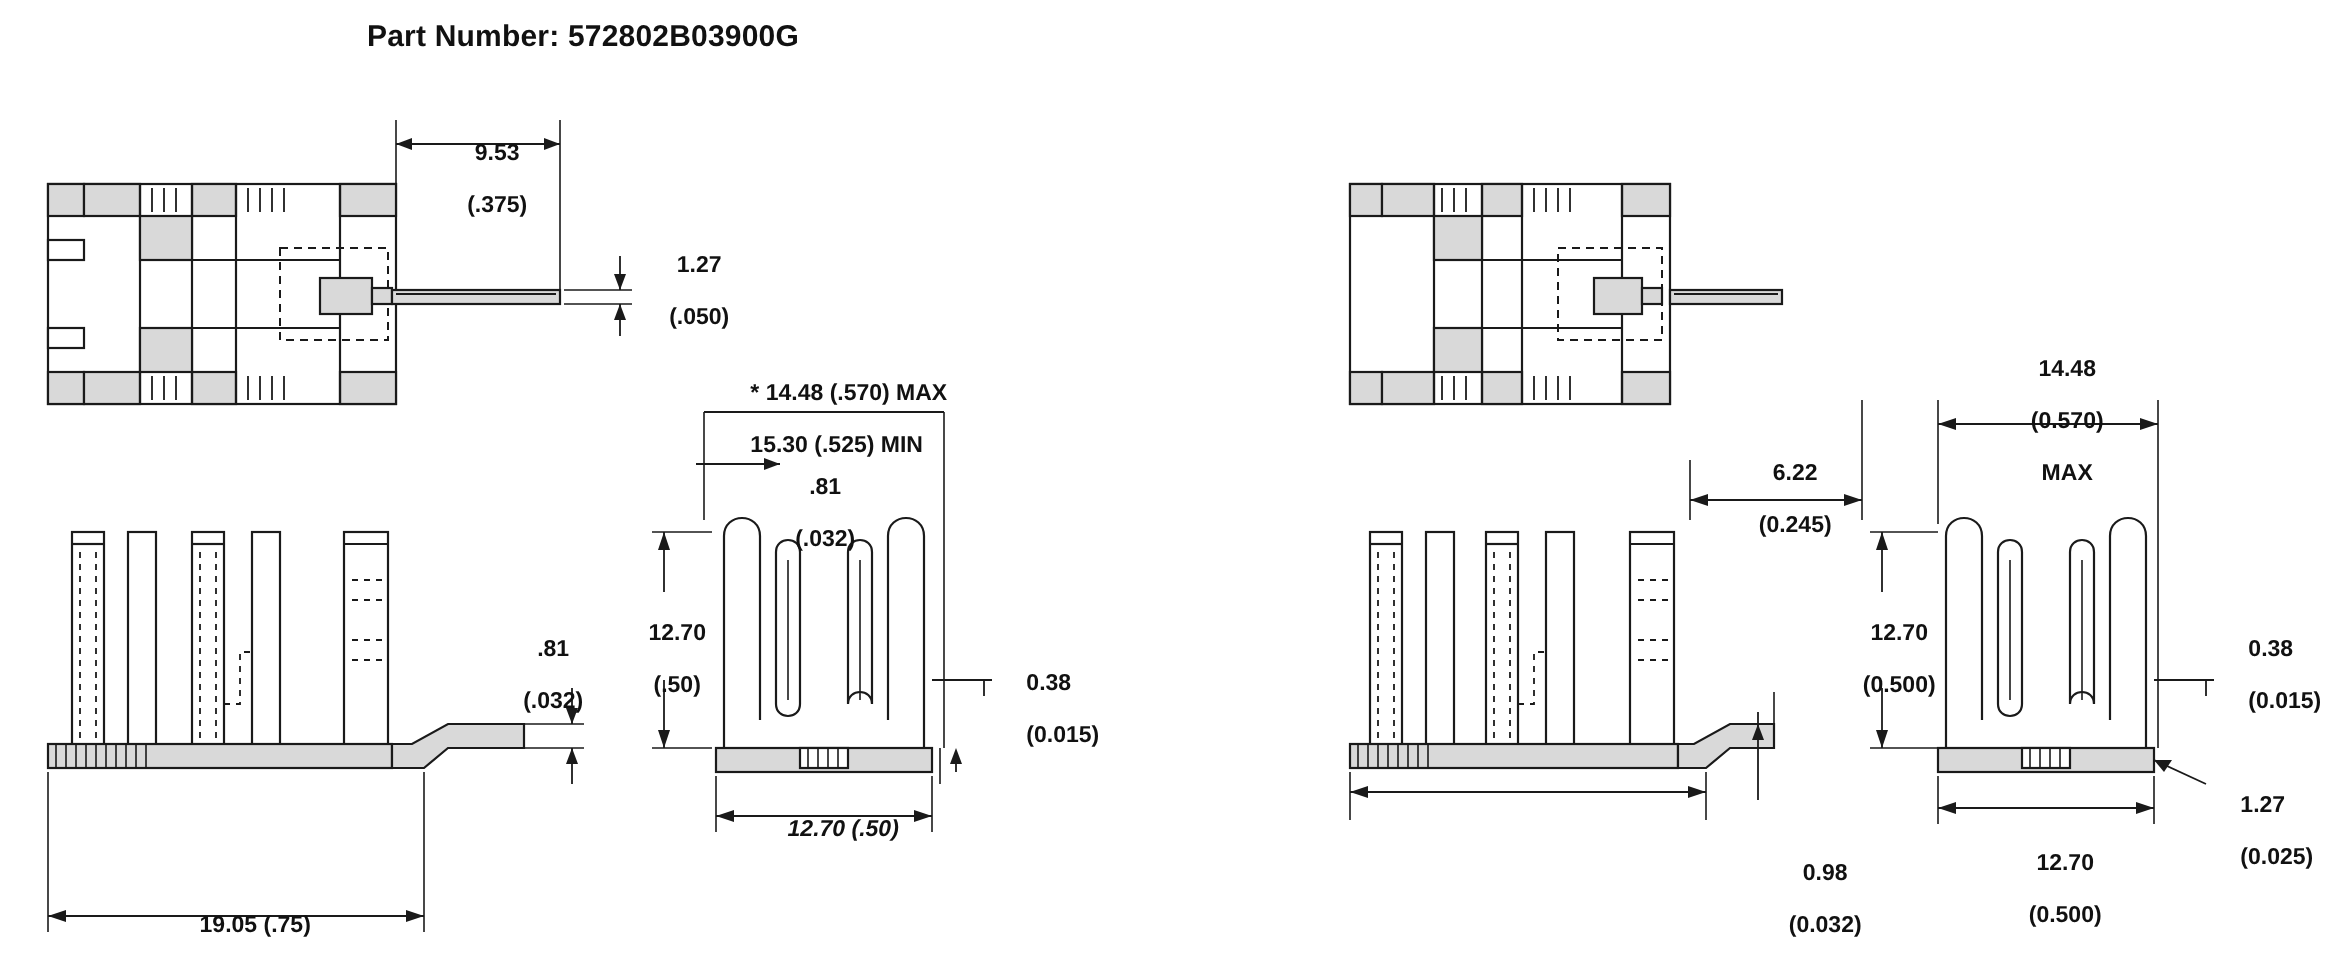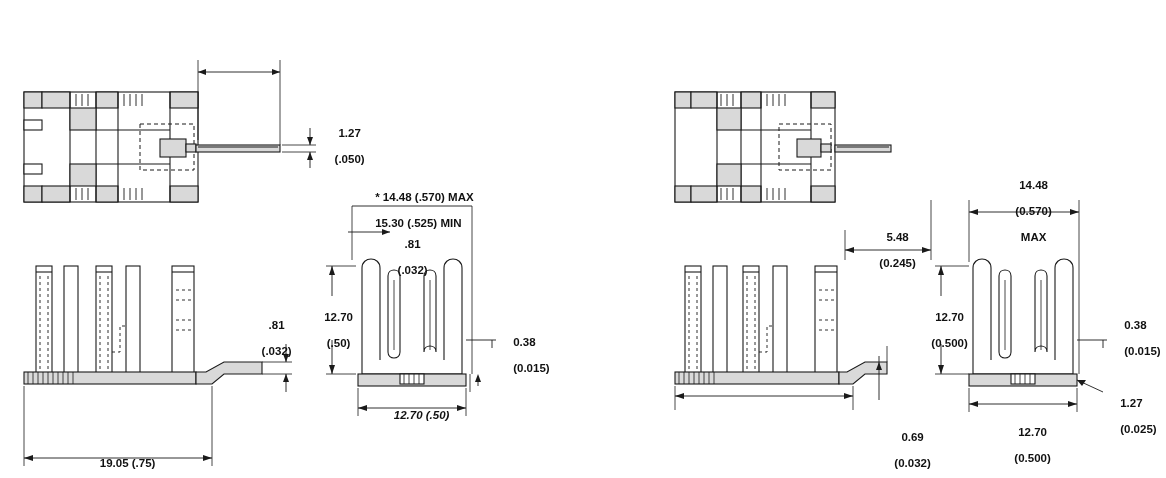--- a/index.html
+++ b/index.html
@@ -58,20 +58,21 @@
   }
   .lbl.center { text-align: center; transform: translateX(-50%); }
 </style>
 </head>
 <body>
 
 <div class="sheet">
 
   <div class="panel" id="panel-left">
 
+    <div class="title">Part Number: 572802B03900G</div>
 
     <div class="dwg">
       <svg width="583" height="478" viewBox="0 0 583 478" xmlns="http://www.w3.org/2000/svg">
         <g fill="none" stroke="#1a1a1a" stroke-width="1.1" shape-rendering="geometricPrecision">
 
           <rect x="24" y="92" width="174" height="110" fill="#ffffff"></rect>
 
           <rect x="24" y="92" width="18" height="16" fill="#d9d9d9"></rect>
           <rect x="24" y="186" width="18" height="16" fill="#d9d9d9"></rect>
           <rect x="24" y="120" width="18" height="10" fill="#ffffff"></rect>
@@ -225,20 +226,24 @@
           <path d="M358,408 L367,405 L367,411 Z" fill="#1a1a1a" stroke="none"></path>
           <path d="M466,408 L457,405 L457,411 Z" fill="#1a1a1a" stroke="none"></path>
 
           <line x1="470" y1="374" x2="470" y2="392" stroke-width="0.8"></line>
           <line x1="478" y1="378" x2="478" y2="386" stroke-width="0.9"></line>
           <path d="M478,374 L475,382 L481,382 Z" fill="#1a1a1a" stroke="none"></path>
         </g>
       </svg>
     </div>
 
+    <div class="lbl center" style="left:239px; top:58px;">
+      <span>9.53</span><br>
+      <span>(.375)</span>
+    </div>
 
     <div class="lbl center" style="left:340px; top:114px;">
       <span>1.27</span><br>
       <span>(.050)</span>
     </div>
 
     <div class="lbl" style="left:356px; top:178px;">
       <span>* 14.48 (.570) MAX</span><br>
       <span>15.30 (.525) MIN</span>
     </div>
@@ -408,21 +413,21 @@
           <line x1="386" y1="388" x2="386" y2="412" stroke-width="0.8"></line>
           <line x1="494" y1="388" x2="494" y2="412" stroke-width="0.8"></line>
           <line x1="386" y1="404" x2="494" y2="404" stroke-width="0.9"></line>
           <path d="M386,404 L395,401 L395,407 Z" fill="#1a1a1a" stroke="none"></path>
           <path d="M494,404 L485,401 L485,407 Z" fill="#1a1a1a" stroke="none"></path>
         </g>
       </svg>
     </div>
 
     <div class="lbl center" style="left:305px; top:218px;">
-      <span>5.48</span><br>
+      <span>6.22</span><br>
       <span>(0.245)</span>
     </div>
 
     <div class="lbl center" style="left:441px; top:166px;">
       <span>14.48</span><br>
       <span>(0.570)</span><br>
       <span>MAX</span>
     </div>
 
     <div class="lbl center" style="left:357px; top:298px;">
@@ -430,21 +435,21 @@
       <span>(0.500)</span>
     </div>
 
     <div class="lbl" style="left:522px; top:306px;">
       <span>0.38</span><br>
       <span>(0.015)</span>
     </div>
 
 
     <div class="lbl center" style="left:320px; top:418px;">
-      <span>0.69</span><br>
+      <span>0.98</span><br>
       <span>(0.032)</span>
     </div>
 
     <div class="lbl center" style="left:440px; top:413px;">
       <span>12.70</span><br>
       <span>(0.500)</span>
     </div>
 
     <div class="lbl" style="left:518px; top:384px;">
       <span>1.27</span><br>

